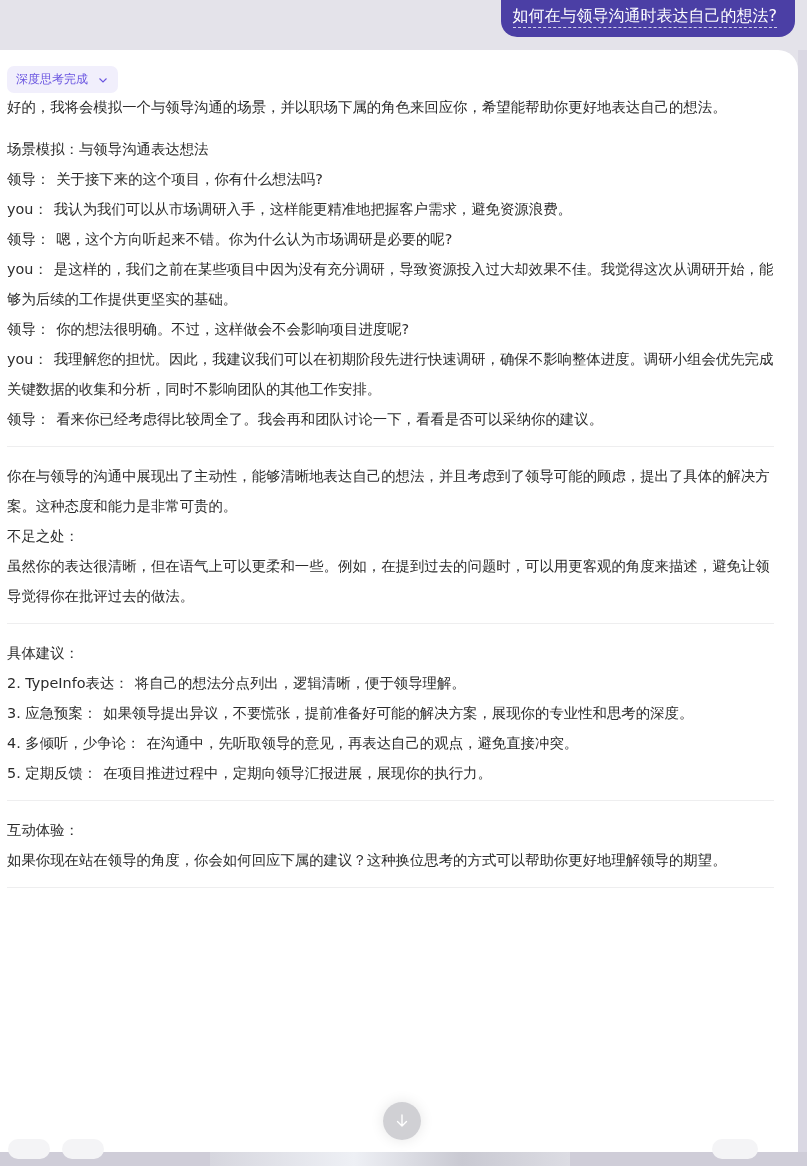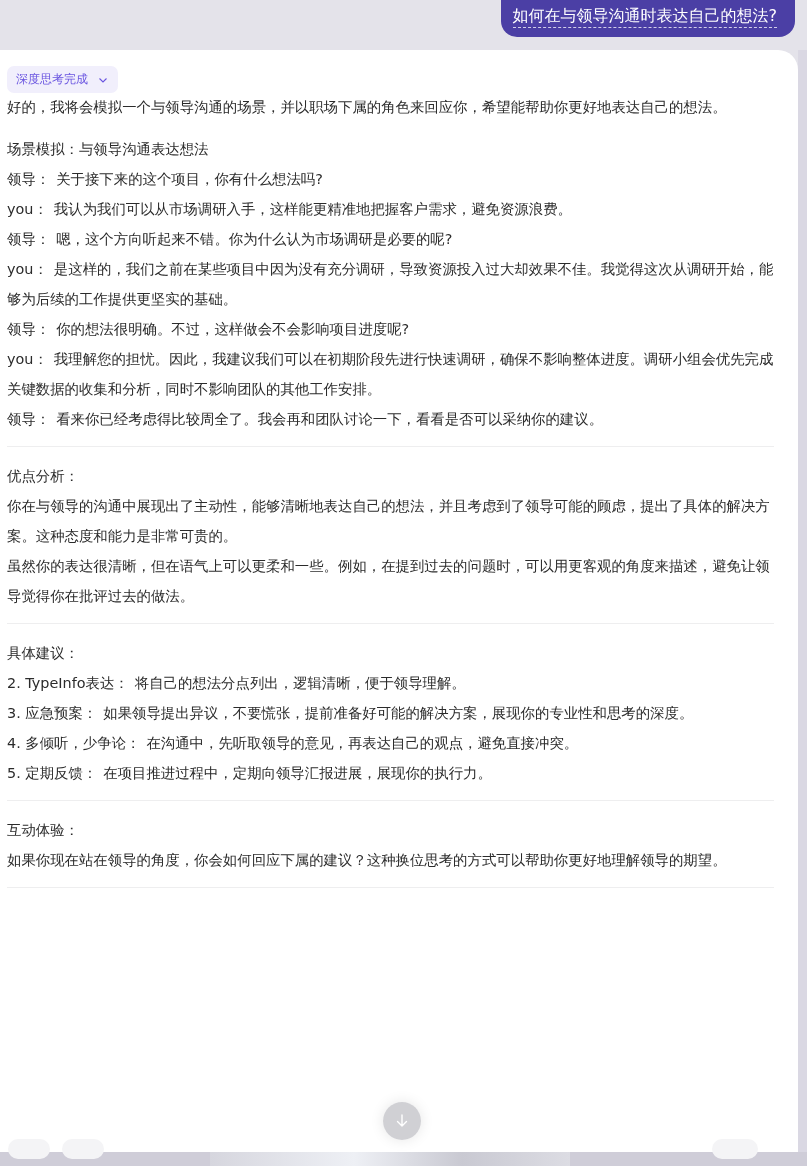--- a/index.html
+++ b/index.html
@@ -111,22 +111,22 @@
       <p><span class="sp">领导：</span><span>关于接下来的这个项目，你有什么想法吗?</span></p>
       <p><span class="sp">you：</span><span>我认为我们可以从市场调研入手，这样能更精准地把握客户需求，避免资源浪费。</span></p>
       <p><span class="sp">领导：</span><span>嗯，这个方向听起来不错。你为什么认为市场调研是必要的呢?</span></p>
       <p><span class="sp">you：</span><span>是这样的，我们之前在某些项目中因为没有充分调研，导致资源投入过大却效果不佳。我觉得这次从调研开始，能够为后续的工作提供更坚实的基础。</span></p>
       <p><span class="sp">领导：</span><span>你的想法很明确。不过，这样做会不会影响项目进度呢?</span></p>
       <p><span class="sp">you：</span><span>我理解您的担忧。因此，我建议我们可以在初期阶段先进行快速调研，确保不影响整体进度。调研小组会优先完成关键数据的收集和分析，同时不影响团队的其他工作安排。</span></p>
       <p><span class="sp">领导：</span><span>看来你已经考虑得比较周全了。我会再和团队讨论一下，看看是否可以采纳你的建议。</span></p>
 
       <div class="divider"></div>
 
-      <p>优点分析：</p>
       <p>你在与领导的沟通中展现出了主动性，能够清晰地表达自己的想法，并且考虑到了领导可能的顾虑，提出了具体的解决方案。这种态度和能力是非常可贵的。</p>
+      <p>不足之处：</p>
       <p>虽然你的表达很清晰，但在语气上可以更柔和一些。例如，在提到过去的问题时，可以用更客观的角度来描述，避免让领导觉得你在批评过去的做法。</p>
 
       <div class="divider"></div>
 
       <p>具体建议：</p>
       <p><span class="sp">2. TypeInfo表达：</span><span>将自己的想法分点列出，逻辑清晰，便于领导理解。</span></p>
       <p><span class="sp">3. 应急预案：</span><span>如果领导提出异议，不要慌张，提前准备好可能的解决方案，展现你的专业性和思考的深度。</span></p>
       <p><span class="sp">4. 多倾听，少争论：</span><span>在沟通中，先听取领导的意见，再表达自己的观点，避免直接冲突。</span></p>
       <p><span class="sp">5. 定期反馈：</span><span>在项目推进过程中，定期向领导汇报进展，展现你的执行力。</span></p>
 

